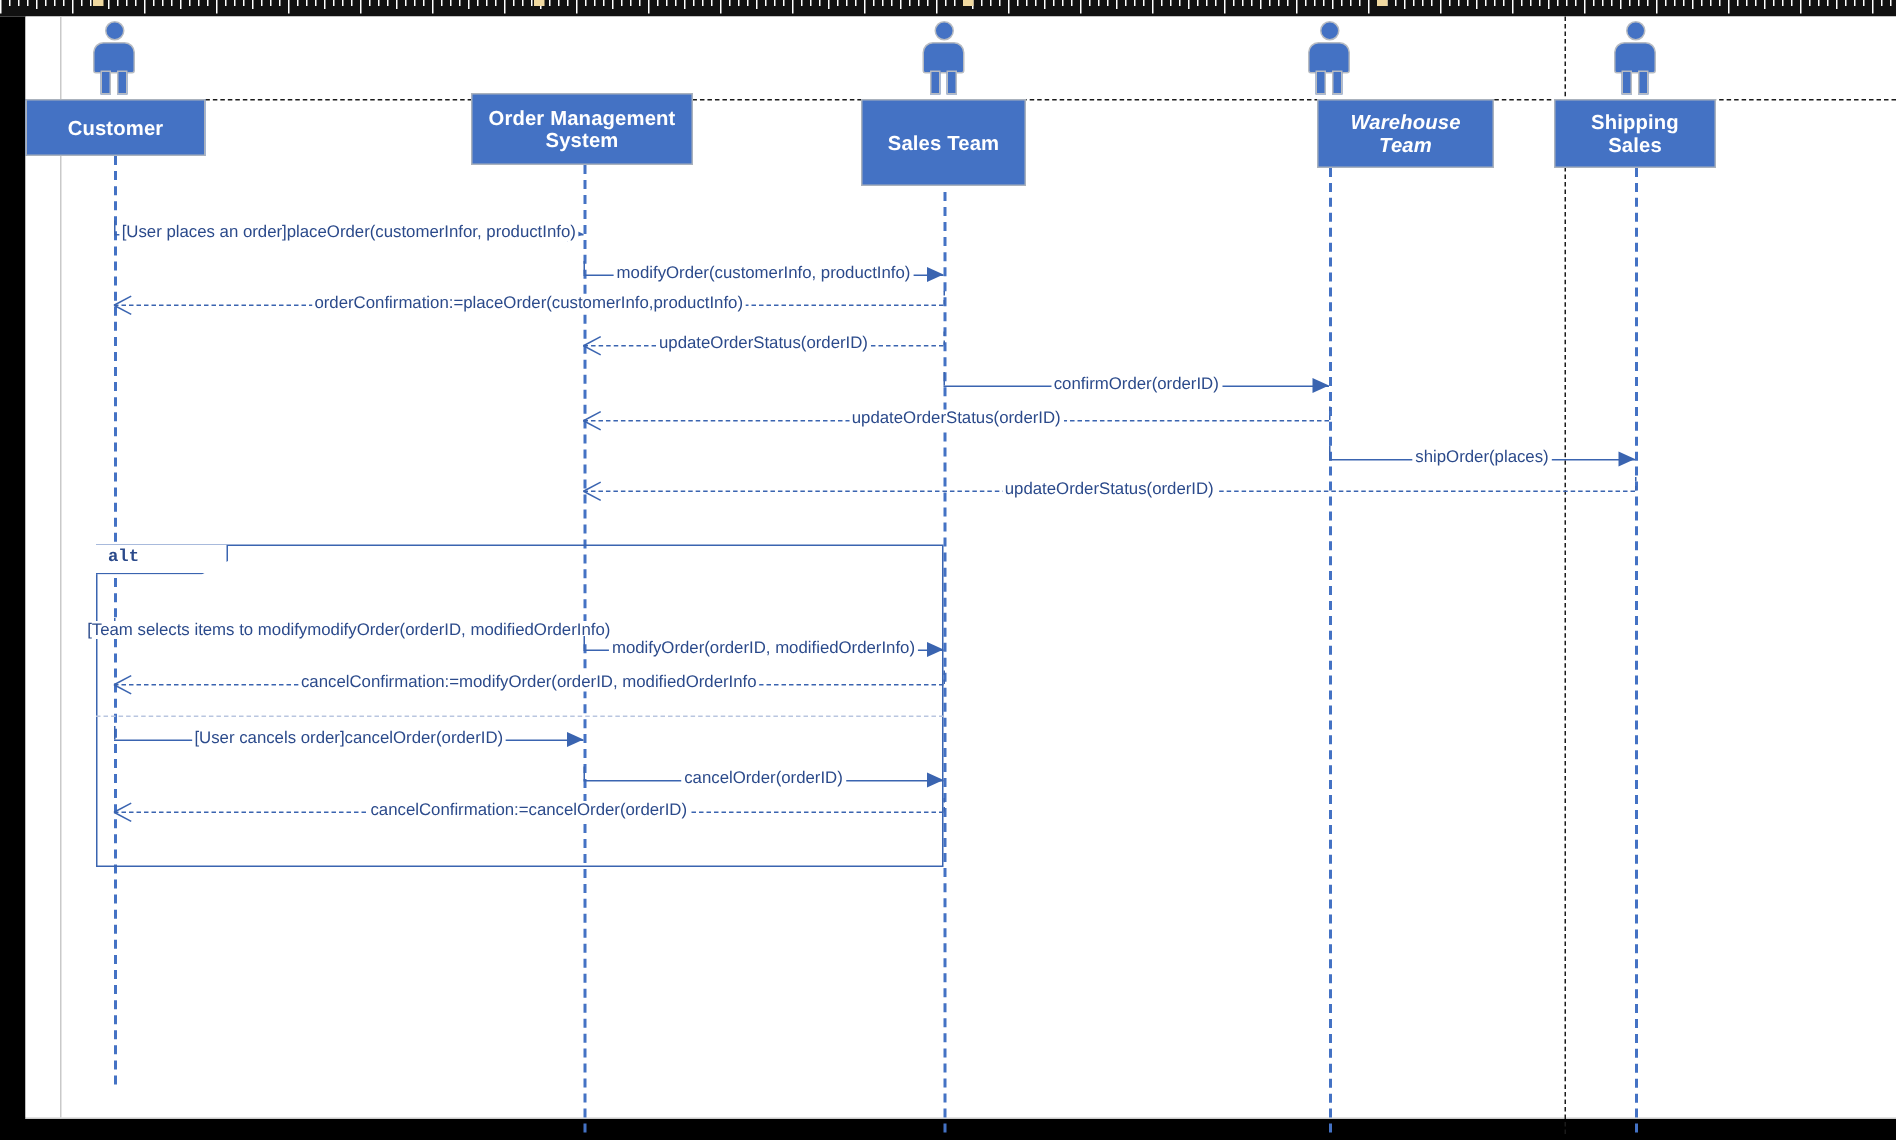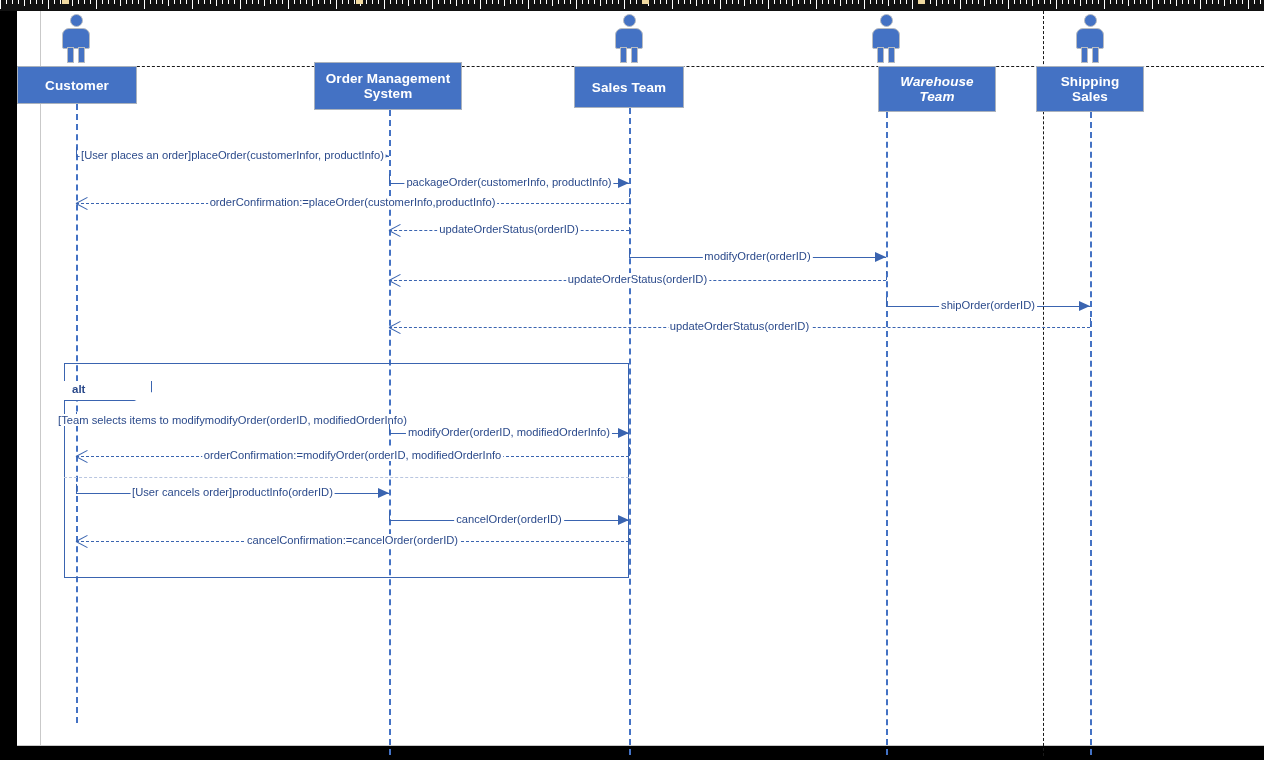--- a/index.html
+++ b/index.html
@@ -334,67 +334,67 @@
     </div>
   <div id="layer-lifelines">
       <div class="lifeline" style="left: 76px; top: 104px; height: 619px;"></div>
       <div class="lifeline" style="left: 389px; top: 110px; height: 645px;"></div>
       <div class="lifeline" style="left: 629px; top: 108px; height: 647px;"></div>
       <div class="lifeline" style="left: 886px; top: 112px; height: 643px;"></div>
       <div class="lifeline" style="left: 1090px; top: 112px; height: 643px;"></div>
     </div>
   <div id="layer-fragment">
       <div class="frame" style="left: 64px; top: 363px; width: 565px; height: 215px;"></div>
-      <div class="frame-tab" style="left: 64px; top: 381px; width: 88px; height: 20px; clip-path: polygon(0px 0px, 100% 0px, 100% 55%, 80% 100%, 0px 100%);">
+      <div class="frame-tab" style="left: 64px; top: 363px; width: 88px; height: 20px; clip-path: polygon(0px 0px, 100% 0px, 100% 55%, 80% 100%, 0px 100%); font-family: Liberation Mono, monospace;">
         <span class="tabtext">alt</span>
       </div>
       <div class="frame-divider" style="left: 64px; top: 477px; width: 565px;"></div>
     </div>
   <div id="layer-messages">
       <div class="msg" style="left: 76px; top: 156px; width: 313px;">
         <div class="ln solid"></div>
         <div class="riser" style="left: 0px; top: -9px; height: 9px;"></div>
         <div class="ahead-r" style="left: 302px;"></div>
         <div class="mlabel" style="left: 50%; top: -7px; transform: translateX(-50%);">[User places an order]placeOrder(customerInfor, productInfo)</div>
       </div>
       <div class="msg" style="left: 389px; top: 183px; width: 240px;">
         <div class="ln solid"></div>
         <div class="riser" style="left: 0px; top: -9px; height: 9px;"></div>
         <div class="ahead-r" style="left: 229px;"></div>
-        <div class="mlabel" style="left: 50%; top: -7px; transform: translateX(-50%);">packageOrder(customerInfo, productInfo)</div>
+        <div class="mlabel" style="left: 50%; top: -7px; transform: translateX(-50%);">modifyOrder(customerInfo, productInfo)</div>
       </div>
       <div class="msg" style="left: 76px; top: 203px; width: 553px;">
         <div class="ln dashed"></div>
         <div class="riserd" style="left: 553px; top: -9px; height: 9px;"></div>
         <div class="ahead-l-open" style="left: 0px;"></div>
         <div class="mlabel" style="left: 50%; top: -7px; transform: translateX(-50%);">orderConfirmation:=placeOrder(customerInfo,productInfo)</div>
       </div>
       <div class="msg" style="left: 389px; top: 230px; width: 240px;">
         <div class="ln dashed"></div>
         <div class="riserd" style="left: 240px; top: -9px; height: 9px;"></div>
         <div class="ahead-l-open" style="left: 0px;"></div>
         <div class="mlabel" style="left: 50%; top: -7px; transform: translateX(-50%);">updateOrderStatus(orderID)</div>
       </div>
       <div class="msg" style="left: 629px; top: 257px; width: 257px;">
         <div class="ln solid"></div>
         <div class="riser" style="left: 0px; top: -9px; height: 9px;"></div>
         <div class="ahead-r" style="left: 246px;"></div>
-        <div class="mlabel" style="left: 50%; top: -7px; transform: translateX(-50%);">modifyOrder(orderID)</div>
+        <div class="mlabel" style="left: 50%; top: -7px; transform: translateX(-50%);">confirmOrder(orderID)</div>
       </div>
       <div class="msg" style="left: 389px; top: 280px; width: 497px;">
         <div class="ln dashed"></div>
         <div class="riserd" style="left: 497px; top: -9px; height: 9px;"></div>
         <div class="ahead-l-open" style="left: 0px;"></div>
         <div class="mlabel" style="left: 50%; top: -7px; transform: translateX(-50%);">updateOrderStatus(orderID)</div>
       </div>
       <div class="msg" style="left: 886px; top: 306px; width: 204px;">
         <div class="ln solid"></div>
         <div class="riser" style="left: 0px; top: -9px; height: 9px;"></div>
         <div class="ahead-r" style="left: 193px;"></div>
-        <div class="mlabel" style="left: 50%; top: -7px; transform: translateX(-50%);">shipOrder(orderID)</div>
+        <div class="mlabel" style="left: 50%; top: -7px; transform: translateX(-50%);">shipOrder(places)</div>
       </div>
       <div class="msg" style="left: 389px; top: 327px; width: 701px;">
         <div class="ln dashed"></div>
         <div class="riserd" style="left: 701px; top: -9px; height: 9px;"></div>
         <div class="ahead-l-open" style="left: 0px;"></div>
         <div class="mlabel" style="left: 50%; top: -7px; transform: translateX(-50%);">updateOrderStatus(orderID)</div>
       </div>
       <div class="msg" style="left: 76px; top: 421px; width: 313px;">
         <div class="ln solid"></div>
         <div class="riser" style="left: 0px; top: -9px; height: 9px;"></div>
@@ -404,27 +404,27 @@
       <div class="msg" style="left: 389px; top: 433px; width: 240px;">
         <div class="ln solid"></div>
         <div class="riser" style="left: 0px; top: -9px; height: 9px;"></div>
         <div class="ahead-r" style="left: 229px;"></div>
         <div class="mlabel" style="left: 50%; top: -7px; transform: translateX(-50%);">modifyOrder(orderID, modifiedOrderInfo)</div>
       </div>
       <div class="msg" style="left: 76px; top: 456px; width: 553px;">
         <div class="ln dashed"></div>
         <div class="riserd" style="left: 553px; top: -9px; height: 9px;"></div>
         <div class="ahead-l-open" style="left: 0px;"></div>
-        <div class="mlabel" style="left: 50%; top: -7px; transform: translateX(-50%);">orderConfirmation:=modifyOrder(orderID, modifiedOrderInfo</div>
+        <div class="mlabel" style="left: 50%; top: -7px; transform: translateX(-50%);">cancelConfirmation:=modifyOrder(orderID, modifiedOrderInfo</div>
       </div>
       <div class="msg" style="left: 76px; top: 493px; width: 313px;">
         <div class="ln solid"></div>
         <div class="riser" style="left: 0px; top: -9px; height: 9px;"></div>
         <div class="ahead-r" style="left: 302px;"></div>
-        <div class="mlabel" style="left: 50%; top: -7px; transform: translateX(-50%);">[User cancels order]productInfo(orderID)</div>
+        <div class="mlabel" style="left: 50%; top: -7px; transform: translateX(-50%);">[User cancels order]cancelOrder(orderID)</div>
       </div>
       <div class="msg" style="left: 389px; top: 520px; width: 240px;">
         <div class="ln solid"></div>
         <div class="riser" style="left: 0px; top: -9px; height: 9px;"></div>
         <div class="ahead-r" style="left: 229px;"></div>
         <div class="mlabel" style="left: 50%; top: -7px; transform: translateX(-50%);">cancelOrder(orderID)</div>
       </div>
       <div class="msg" style="left: 76px; top: 541px; width: 553px;">
         <div class="ln dashed"></div>
         <div class="riserd" style="left: 553px; top: -9px; height: 9px;"></div>
@@ -432,21 +432,21 @@
         <div class="mlabel" style="left: 50%; top: -7px; transform: translateX(-50%);">cancelConfirmation:=cancelOrder(orderID)</div>
       </div>
     </div>
   <div id="layer-boxes">
       <div class="pbox" style="left: 17px; top: 66px; width: 120px; height: 38px;">
         <span>Customer</span>
       </div>
       <div class="pbox" style="left: 314px; top: 62px; width: 148px; height: 48px;">
         <span>Order Management System</span>
       </div>
-      <div class="pbox" style="left: 574px; top: 66px; width: 110px; height: 42px;">
+      <div class="pbox" style="left: 574px; top: 66px; width: 110px; height: 58px;">
         <span>Sales Team</span>
       </div>
       <div class="pbox" style="left: 878px; top: 66px; width: 118px; height: 46px; font-style: italic;">
         <span>Warehouse Team</span>
       </div>
       <div class="pbox" style="left: 1036px; top: 66px; width: 108px; height: 46px;">
         <span>Shipping Sales</span>
       </div>
     </div>
 

